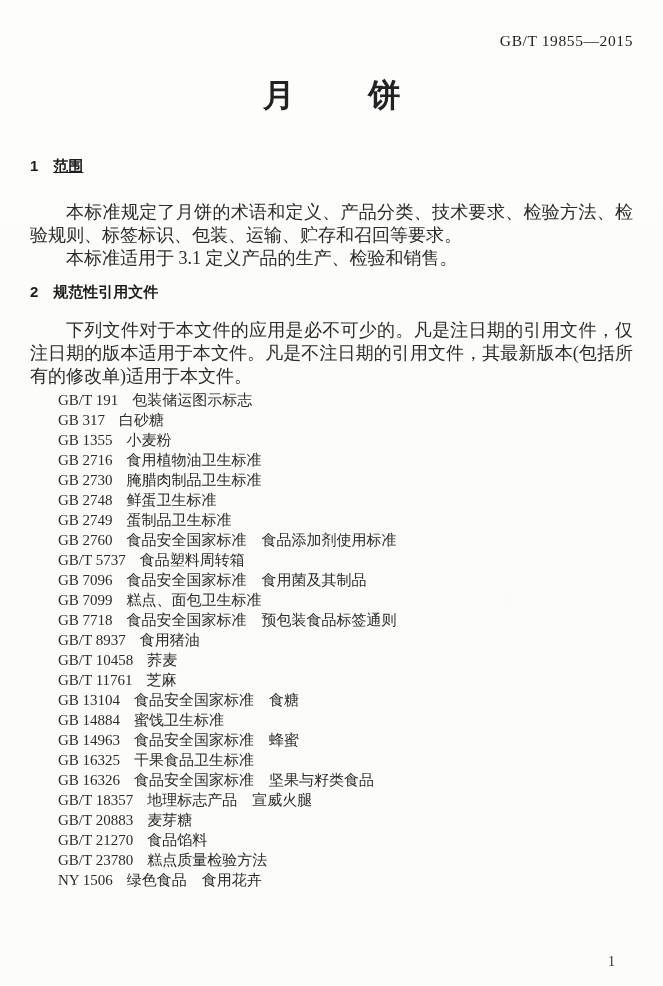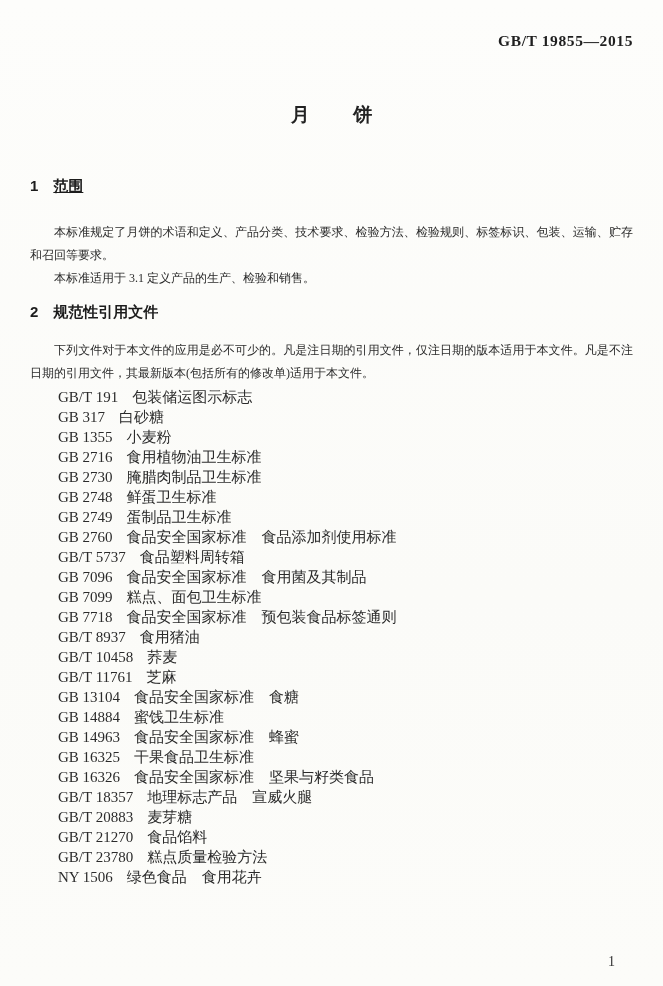--- a/index.html
+++ b/index.html
@@ -18,51 +18,51 @@
     color: #2b2b2b;
     box-sizing: border-box;
   }
   .content {
     padding: 0 30px;
   }
   .std-code {
     padding-top: 32px;
     text-align: right;
     font-family: "Liberation Serif", "DejaVu Serif", serif;
-    font-weight: bold;
+    font-weight: normal;
     font-size: 15.5px;
     letter-spacing: 0.6px;
     color: #1f1f1f;
     line-height: 18px;
   }
   .doc-title {
-    margin-top: 48px;
+    margin-top: 28px;
     text-align: center;
-    font-size: 19px;
+    font-size: 32px;
     line-height: 34px;
     font-weight: bold;
     color: #222;
     
     letter-spacing: 2.3em;
     text-indent: 2.3em;
     white-space: nowrap;
   }
   .sec-heading {
     font-family: "Liberation Sans", "DejaVu Sans", sans-serif;
     font-weight: bold;
     font-size: 15px;
     line-height: 19px;
     color: #1c1c1c;
   }
   .sec1-heading { margin-top: 44px; text-decoration: underline; }
   .sec2-heading { margin-top: 12px; }
   .sec-num { display: inline-block; margin-right: 15px; }
   .para {
     margin: 0;
-    font-size: 12px;
+    font-size: 18px;
     line-height: 23px;
     text-align: justify;
     text-indent: 2em;
     color: #2b2b2b;
   }
   .para-first { margin-top: 26px; }
   .para-sec2 { margin-top: 18px; }
   .ref-list { margin-top: 2px; }
   .ref-item {
     font-size: 15px;

